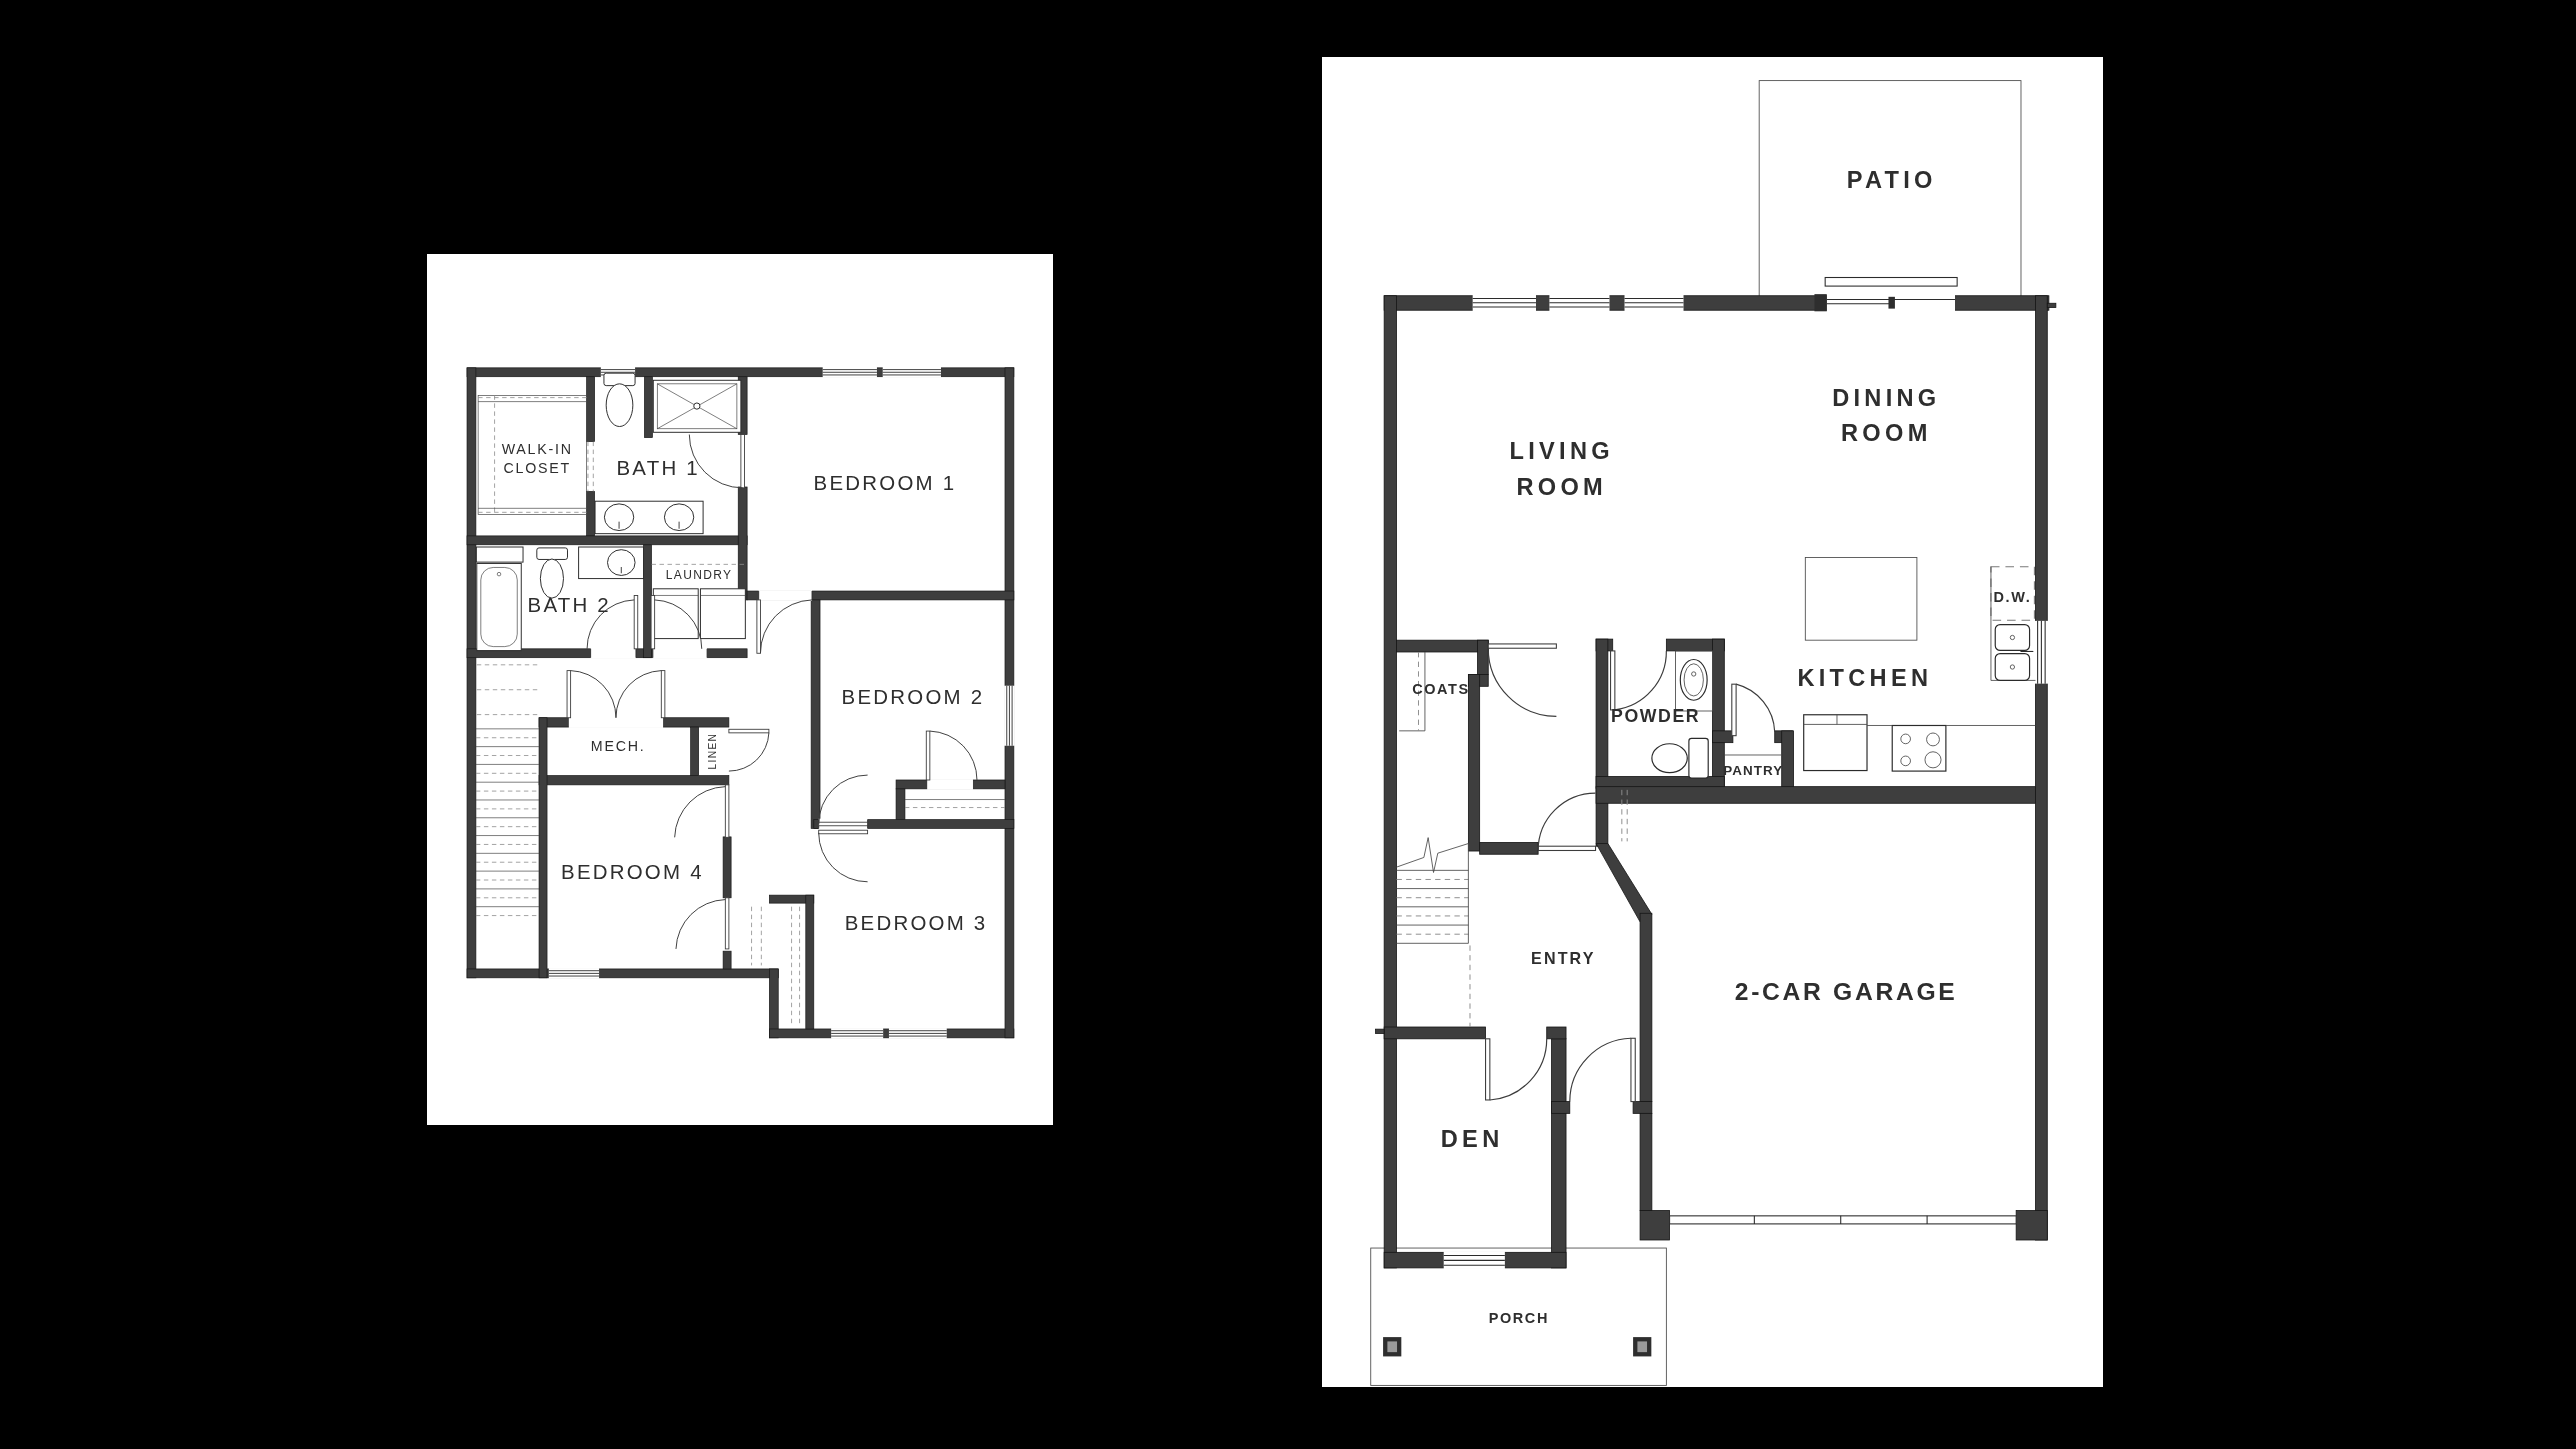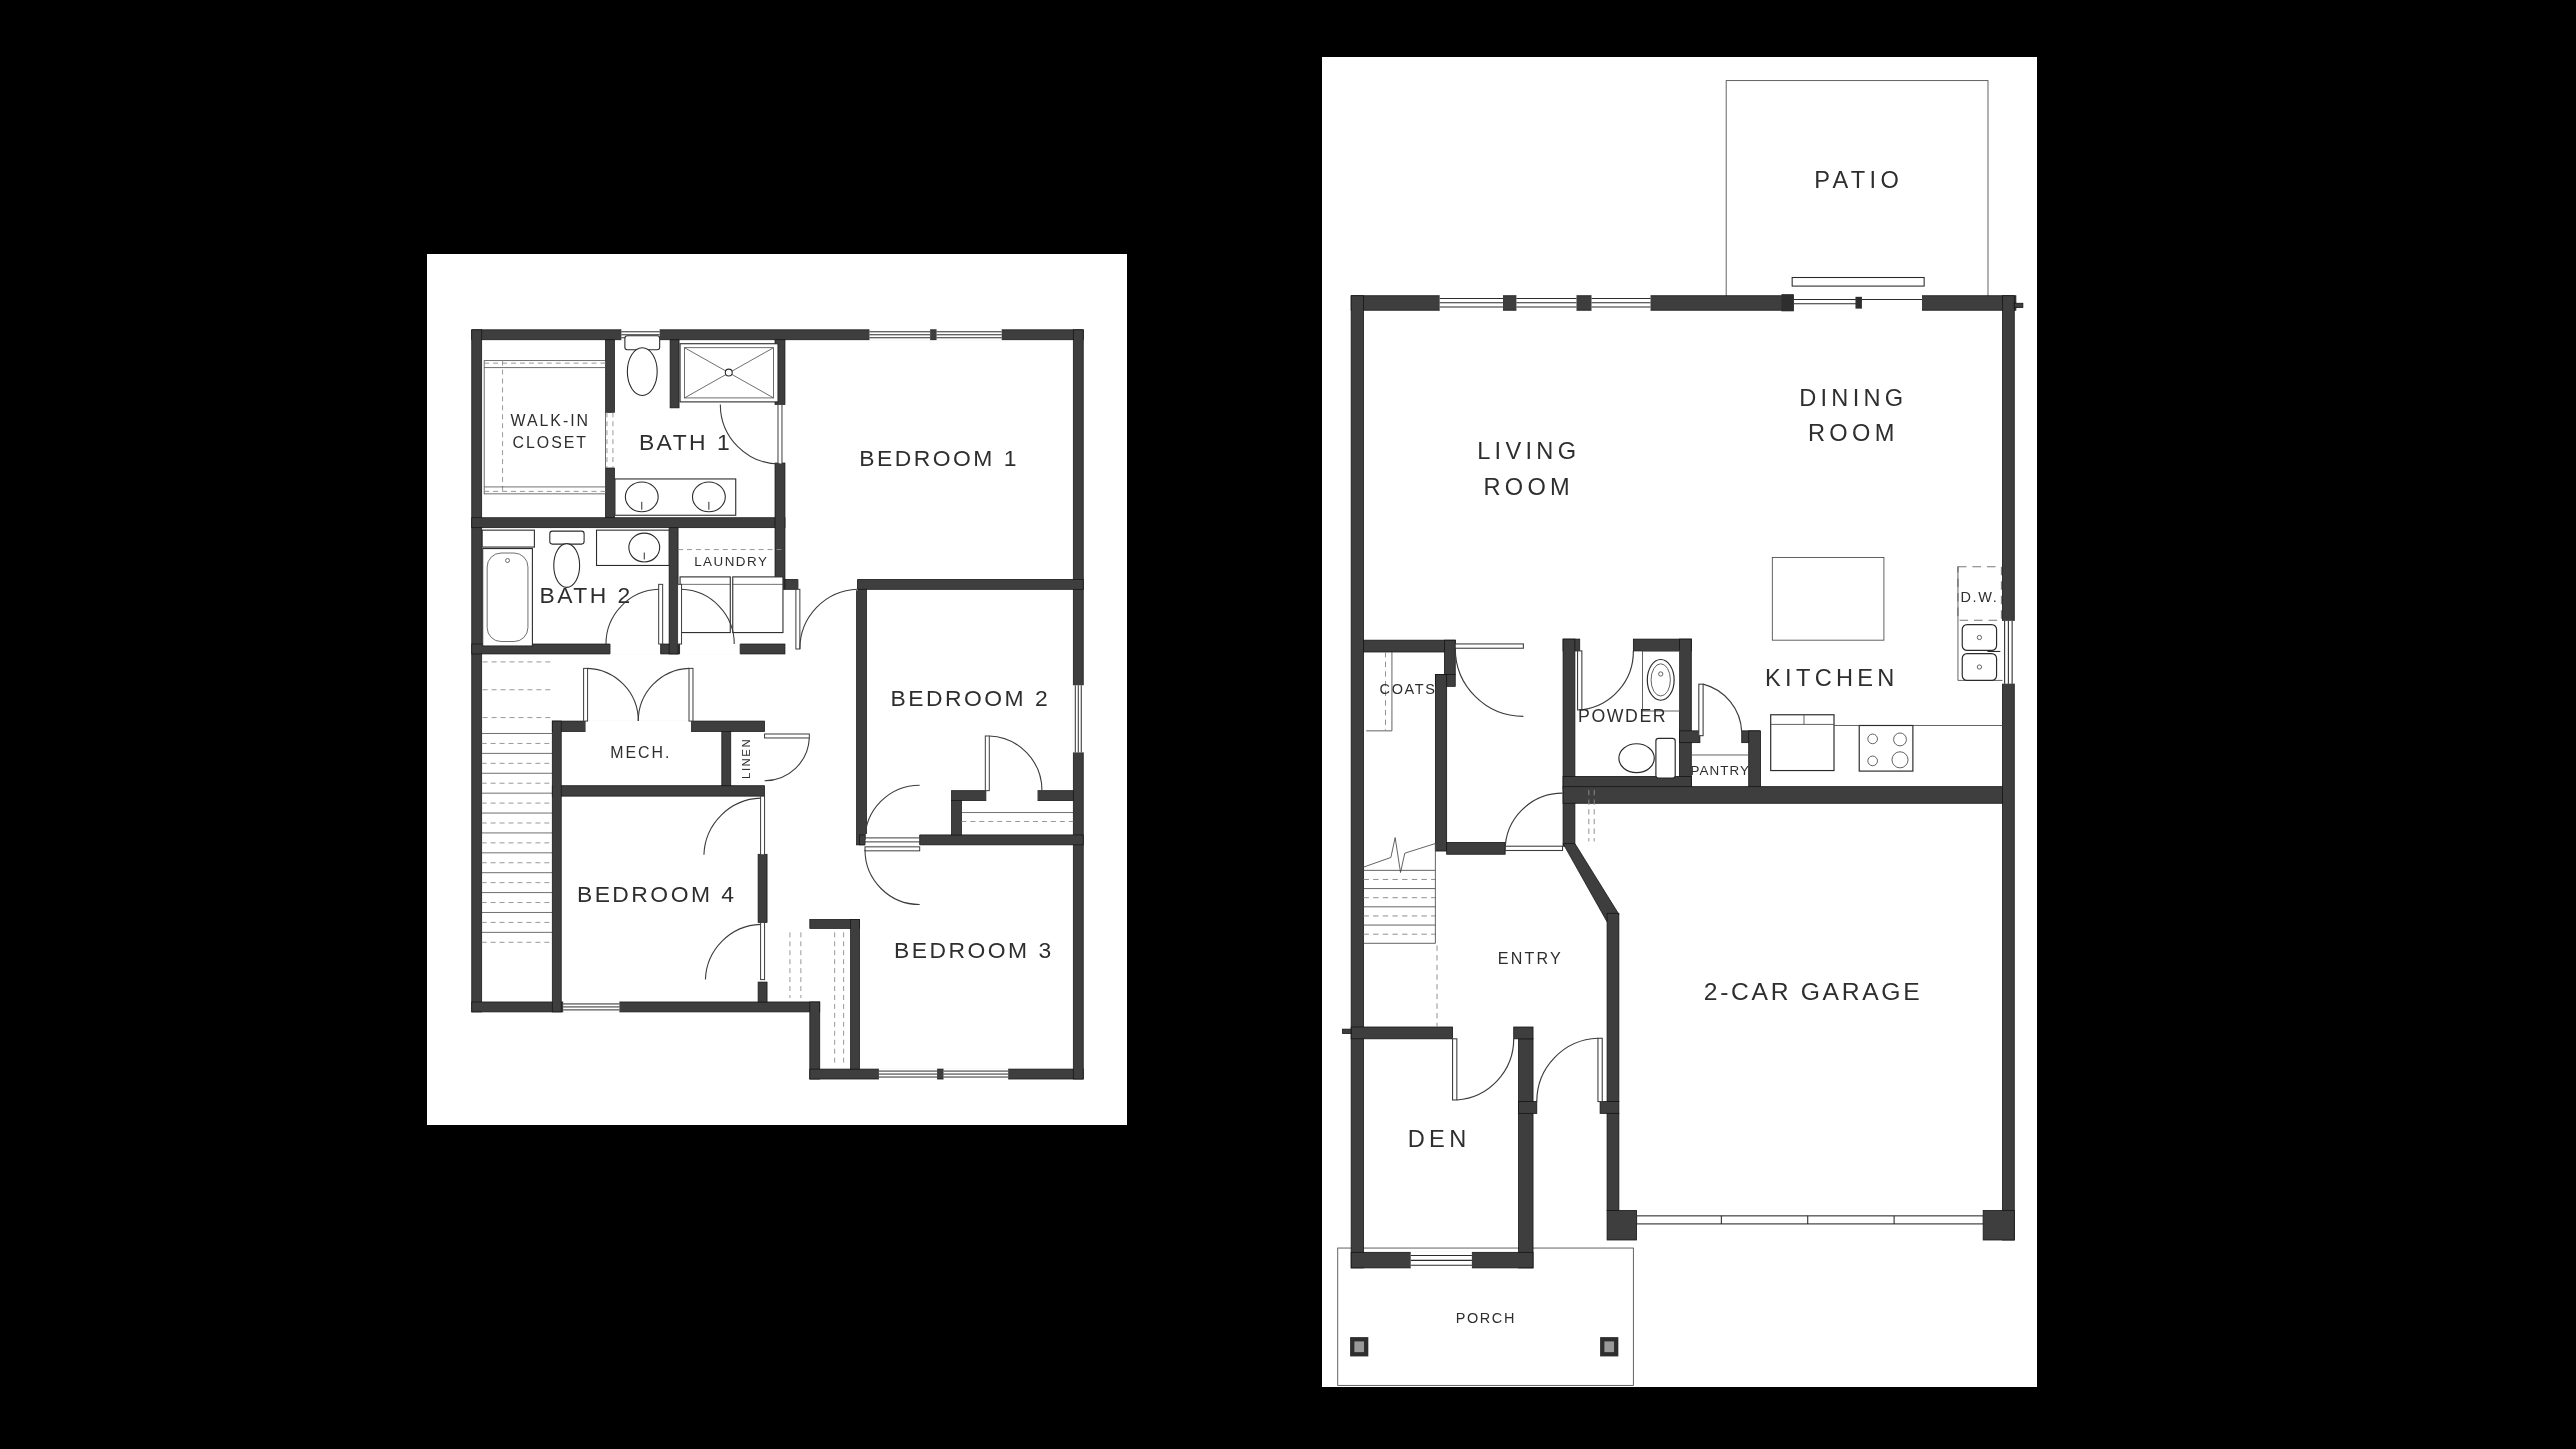--- a/index.html
+++ b/index.html
@@ -1,19 +1,19 @@
 <!DOCTYPE html>
 <html style="font-size:8.6px"><head>
 <meta charset="utf-8">
 <style>
   html,body{margin:0;padding:0;}
   body{width:2576px;height:1449px;background:#000;position:relative;font-family:"Liberation Sans",sans-serif;}
   .panel{position:absolute;background:#fff;}
-  #panel-left{left:427px;top:254px;width:700px;height:871px;}
-  #panel-right{left:1322px;top:57px;width:715px;height:1330px;}
+  #panel-left{left:427px;top:254px;width:626px;height:871px;}
+  #panel-right{left:1322px;top:57px;width:781px;height:1330px;font-weight:bold;}
   svg{display:block;width:100%;height:100%;}
   .w{fill:#3e3e3e;stroke:#161616;stroke-width:1.5;}
   .open{fill:#ffffff;stroke:none;}
   .tl{stroke:#2b2b2b;stroke-width:2;fill:none;}
   .tlw{stroke:#2b2b2b;stroke-width:2;fill:#ffffff;}
   .thin{stroke:#4a4a4a;stroke-width:1.6;fill:none;}
   .fix{fill:#ffffff;stroke:#2b2b2b;stroke-width:2.2;}
   .dash{stroke:#7a7a7a;stroke-width:2;stroke-dasharray:16 11;fill:none;}
   .dash2{stroke:#8c8c8c;stroke-width:1.8;stroke-dasharray:10 8;fill:none;}
   .arc{stroke:#3c3c3c;stroke-width:2.2;fill:none;}

